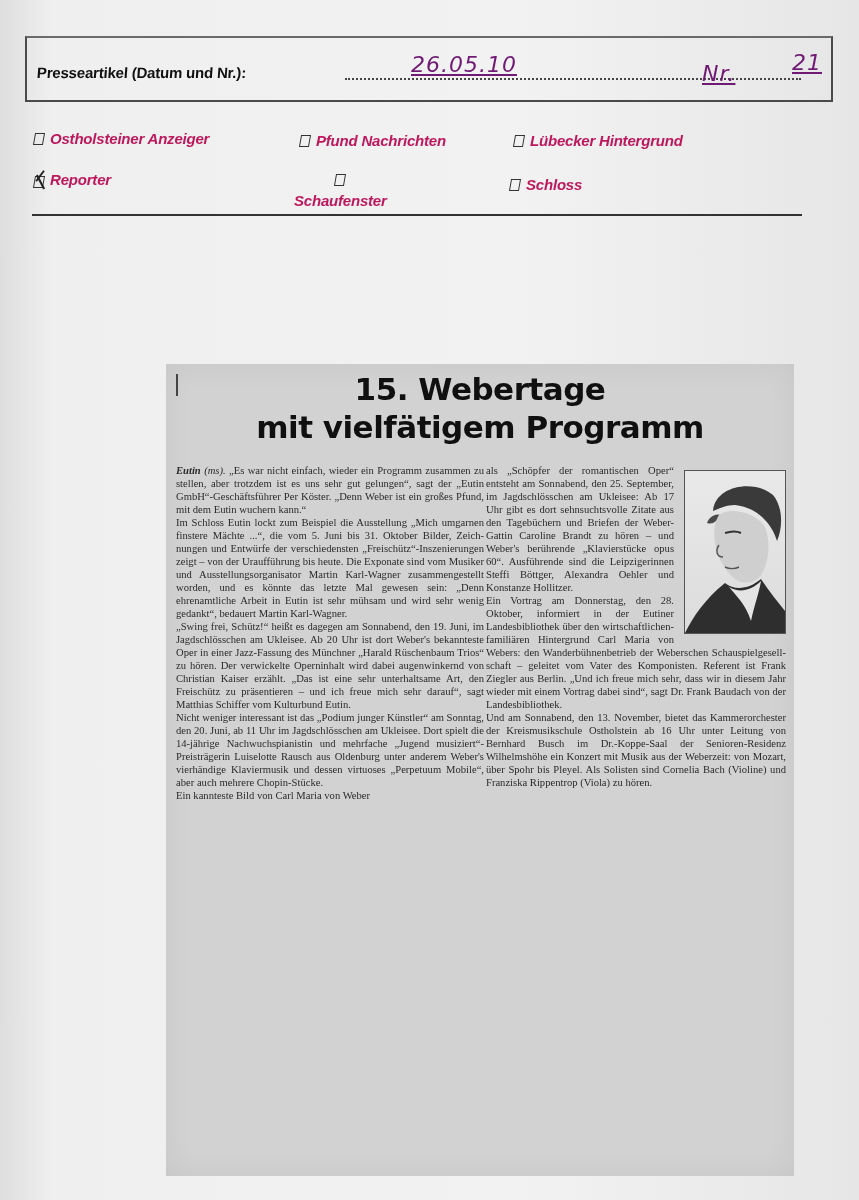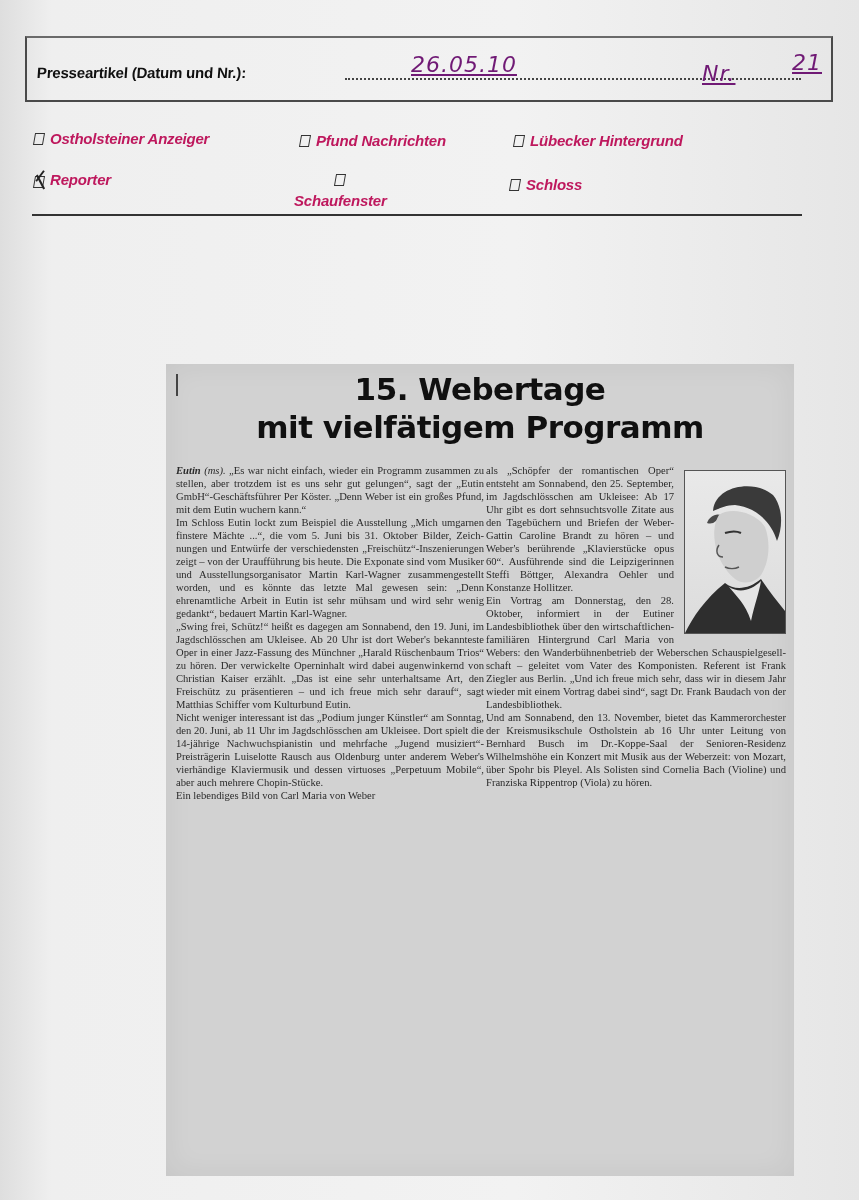--- a/index.html
+++ b/index.html
@@ -141,21 +141,21 @@
   <div class="headline">
     <div>15. Webertage</div>
     <div>mit vielfätigem Programm</div>
   </div>
 
   <div class="col col-left">
     <p><span class="dateline">Eutin</span> <span class="author">(ms).</span> <span>„Es war nicht einfach, wieder ein Programm zusammen zu stellen, aber trotz­dem ist es uns sehr gut gelungen“, sagt der „Eutin GmbH“-Geschäftsführer Per Köster. „Denn Weber ist ein großes Pfund, mit dem Eutin wuchern kann.“</span></p>
     <p>Im Schloss Eutin lockt zum Beispiel die Aus­stellung „Mich umgarnen finstere Mächte ...“, die vom 5. Juni bis 31. Oktober Bilder, Zeich­nungen und Entwürfe der verschiedensten „Freischütz“-Inszenierungen zeigt – von der Uraufführung bis heute. Die Exponate sind vom Musiker und Ausstellungsorganisator Martin Karl-Wagner zusammengestellt wor­den, und es könnte das letzte Mal gewesen sein: „Denn ehrenamtliche Arbeit in Eutin ist sehr mühsam und wird sehr wenig gedankt“, bedauert Martin Karl-Wagner.</p>
     <p>„Swing frei, Schütz!“ heißt es dagegen am Sonnabend, den 19. Juni, im Jagdschlösschen am Ukleisee. Ab 20 Uhr ist dort Weber's be­kannteste Oper in einer Jazz-Fassung des Münchner „Harald Rüschenbaum Trios“ zu hören. Der verwickelte Operninhalt wird dabei augenwinkernd von Christian Kaiser erzählt. „Das ist eine sehr unterhaltsame Art, den Freischütz zu präsentieren – und ich freue mich sehr darauf“, sagt Matthias Schiffer vom Kulturbund Eutin.</p>
     <p>Nicht weniger interessant ist das „Podium junger Künstler“ am Sonntag, den 20. Juni, ab 11 Uhr im Jagdschlösschen am Ukleisee. Dort spielt die 14-jährige Nachwuchspianistin und mehrfache „Jugend musiziert“-Preisträgerin Luiselotte Rausch aus Oldenburg unter an­derem Weber's vierhändige Klaviermusik und dessen virtuoses „Perpetuum Mobile“, aber auch mehrere Chopin-Stücke.</p>
-    <p>Ein lebendiges Bild von Carl Maria von Weber</p>
+    <p>Ein kannteste Bild von Carl Maria von Weber</p>
   </div>
 
   <div class="col col-right">
     <div class="portrait" title="Portrait of Carl Maria von Weber">
       <svg width="100" height="162" viewBox="0 0 100 162">
 
         <path d="M28 40 C30 14 70 8 88 24 C98 36 98 56 92 70 C86 50 70 36 50 34 C40 34 34 38 28 40 Z" fill="#3a3a3a"></path>
         <path d="M22 52 C24 46 30 42 36 44 C32 50 28 54 22 52 Z" fill="#4a4a4a"></path>
 
         <path d="M34 44 C44 36 70 40 80 56 C86 72 84 92 76 104 C70 112 58 114 50 108 C40 100 32 86 30 72 C28 60 30 50 34 44 Z" fill="#cfcfcf"></path>

